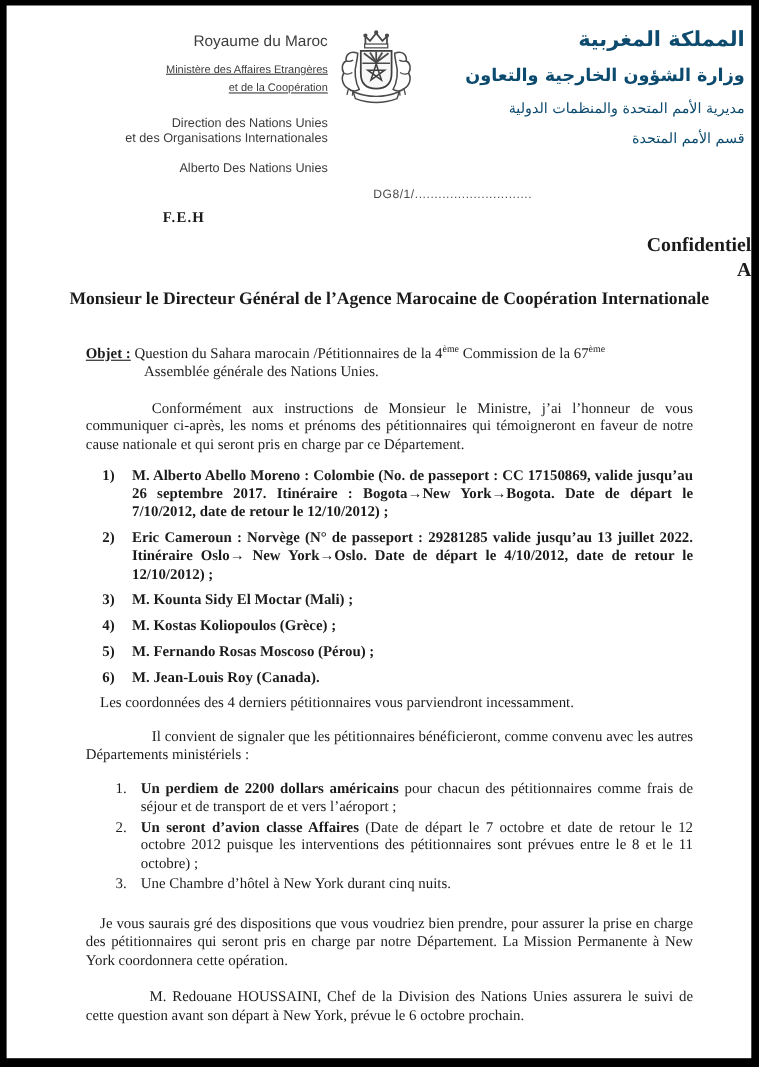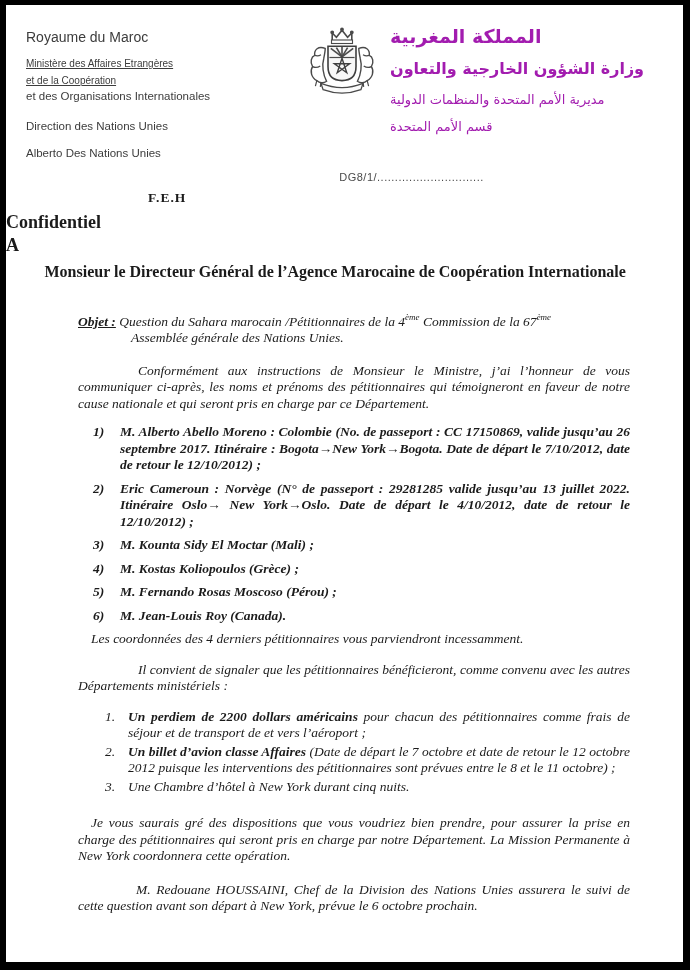--- a/index.html
+++ b/index.html
@@ -6,48 +6,48 @@
   html,body { width:690px; height:970px; }
   body { background:#000; position:relative; }
   .page {
     position:absolute; left:6px; top:5px; width:677px; height:957px;
     background:#ffffff; color:#1b1b1b; overflow:hidden;
     font-family:"Liberation Serif", serif;
   }
   
   .header { display:flex; padding:16px 6px 0 20px; }
   .hdr-left {
-    width:272px; text-align:left; color:#3c3c3c;
+    width:272px; text-align:right; color:#3c3c3c;
     font-family:"Liberation Sans", sans-serif; padding-top:8px;
   }
   .hdr-left .l-kingdom { font-size:14px; margin-bottom:10px; }
   .hdr-left .l-ministry { font-size:10px; line-height:17px;text-decoration:underline; }
   .hdr-left .l-direction { font-size:11.5px; line-height:14px; margin-top:16px; }
   .hdr-left .l-division { font-size:11.5px; margin-top:14px; }
   .crest-box { width:88px; padding-top:4px; text-align:center; }
   .hdr-right {
-    flex:1; direction:rtl; text-align:left; color:#a21caf;
+    flex:1; direction:rtl; text-align:right; color:#0c4a6e;
     font-family:"DejaVu Sans", sans-serif; padding-top:4px; padding-left:4px;
   }
   .hdr-right .a1 { font-size:19px; font-weight:bold; margin-bottom:12px; }
   .hdr-right .a2 { font-size:16px; font-weight:bold; margin-bottom:14px; }
   .hdr-right .a3 { font-size:13px; margin-bottom:12px; }
   .hdr-right .a4 { font-size:13px; }
   .ref-line {
     margin:12px 0 0 134px; font-family:"Liberation Sans", sans-serif;
     font-size:11px; color:#4a4a4a; letter-spacing:0.5px;text-align:center;
   }
   .initials { margin:7px 0 0 142px; font-size:13.5px; font-weight:bold; letter-spacing:1px; }
   
-  .title-block { text-align:left; margin-top:6px; }
+  .title-block { text-align:right; margin-top:6px; }
   .t-conf { font-size:18px; font-weight:bold; }
   .t-a { font-size:18px; font-weight:bold; margin-top:2px; }
   .t-recipient { font-size:16px; font-weight:bold; width:600px; margin:4px auto 0; line-height:23px; }
   
-  .content { width:552px; margin:26px 0 0 72px; font-size:13.5px; line-height:16.5px;font-style:italic; }
+  .content { width:552px; margin:26px 0 0 72px; font-size:13.5px; line-height:16.5px; }
   .subject { margin-bottom:8px; }
   .subject-l1 .obj-label { font-weight:bold; text-decoration:underline; }
   .subject sup { font-size:9px; }
   .subject-l2 { padding-left:53px; }
   .para { text-align:justify; }
   .p1 { margin-top:16px; text-indent:60px; }
   .petitioners { margin-top:12px; }
   .pet-item { position:relative; padding-left:42px; font-weight:bold; text-align:justify; margin-bottom:7px; }
   .pet-item .marker { position:absolute; left:15px; }
   .note { margin-top:2px; padding-left:13px; }
@@ -64,22 +64,22 @@
 </head>
 <body>
 
 <div class="page">
 
   <div class="header">
     <div class="hdr-left">
       <div class="l-kingdom">Royaume du Maroc</div>
       <div class="l-ministry">Ministère des Affaires Etrangères</div>
       <div class="l-ministry">et de la Coopération</div>
+      <div class="l-direction">Direction des Nations Unies</div>
       <div class="l-direction" style="margin-top:0">et des Organisations Internationales</div>
-      <div class="l-direction">Direction des Nations Unies</div>
       <div class="l-division">Alberto Des Nations Unies</div>
     </div>
 
     <div class="crest-box">
       <svg class="crest-svg" width="84" height="86" viewBox="0 0 120 120" fill="none" stroke="#4a4a4a" stroke-width="1.6">
 
         <polyline points="46,20 46,10 52,16 60,6 68,16 74,10 74,20"></polyline>
         <circle cx="46" cy="9" r="1.6" fill="#4a4a4a"></circle>
         <circle cx="60" cy="5" r="1.6" fill="#4a4a4a"></circle>
         <circle cx="74" cy="9" r="1.6" fill="#4a4a4a"></circle>
@@ -140,21 +140,21 @@
       <div class="pet-item"><span class="marker">5)</span><span>M. Fernando Rosas Moscoso (Pérou) ;</span></div>
       <div class="pet-item"><span class="marker">6)</span><span>M. Jean-Louis Roy (Canada).</span></div>
     </div>
 
     <div class="note">Les coordonnées des 4 derniers pétitionnaires vous parviendront incessamment.</div>
 
     <div class="para p2">Il convient de signaler que les pétitionnaires bénéficieront, comme convenu avec les autres Départements ministériels :</div>
 
     <div class="benefits">
       <div class="ben-item"><span class="marker">1.</span><span class="lead">Un perdiem de 2200 dollars américains</span><span> pour chacun des pétitionnaires comme frais de séjour et de transport de et vers l’aéroport ;</span></div>
-      <div class="ben-item"><span class="marker">2.</span><span class="lead">Un billet d’avion classe Affaires</span><span> (Date de départ le 7 octobre et date de retour le 12 octobre 2012 puisque les interventions des pétitionnaires sont prévues entre le 8 et le 11 octobre) ;</span></div>
+      <div class="ben-item"><span class="marker">2.</span><span class="lead">Un seront d’avion classe Affaires</span><span> (Date de départ le 7 octobre et date de retour le 12 octobre 2012 puisque les interventions des pétitionnaires sont prévues entre le 8 et le 11 octobre) ;</span></div>
       <div class="ben-item"><span class="marker">3.</span><span class="lead"></span><span>Une Chambre d’hôtel à New York durant cinq nuits.</span></div>
     </div>
 
     <div class="para closing1">Je vous saurais gré des dispositions que vous voudriez bien prendre, pour assurer la prise en charge des pétitionnaires qui seront pris en charge par notre Département. La Mission Permanente à New York  coordonnera cette opération.</div>
     <div class="para closing2">M. Redouane HOUSSAINI, Chef de la Division des Nations Unies assurera le suivi de cette question avant son départ à New York, prévue le 6 octobre prochain.</div>
 
   </div>
 </div>
 
 </body></html>

